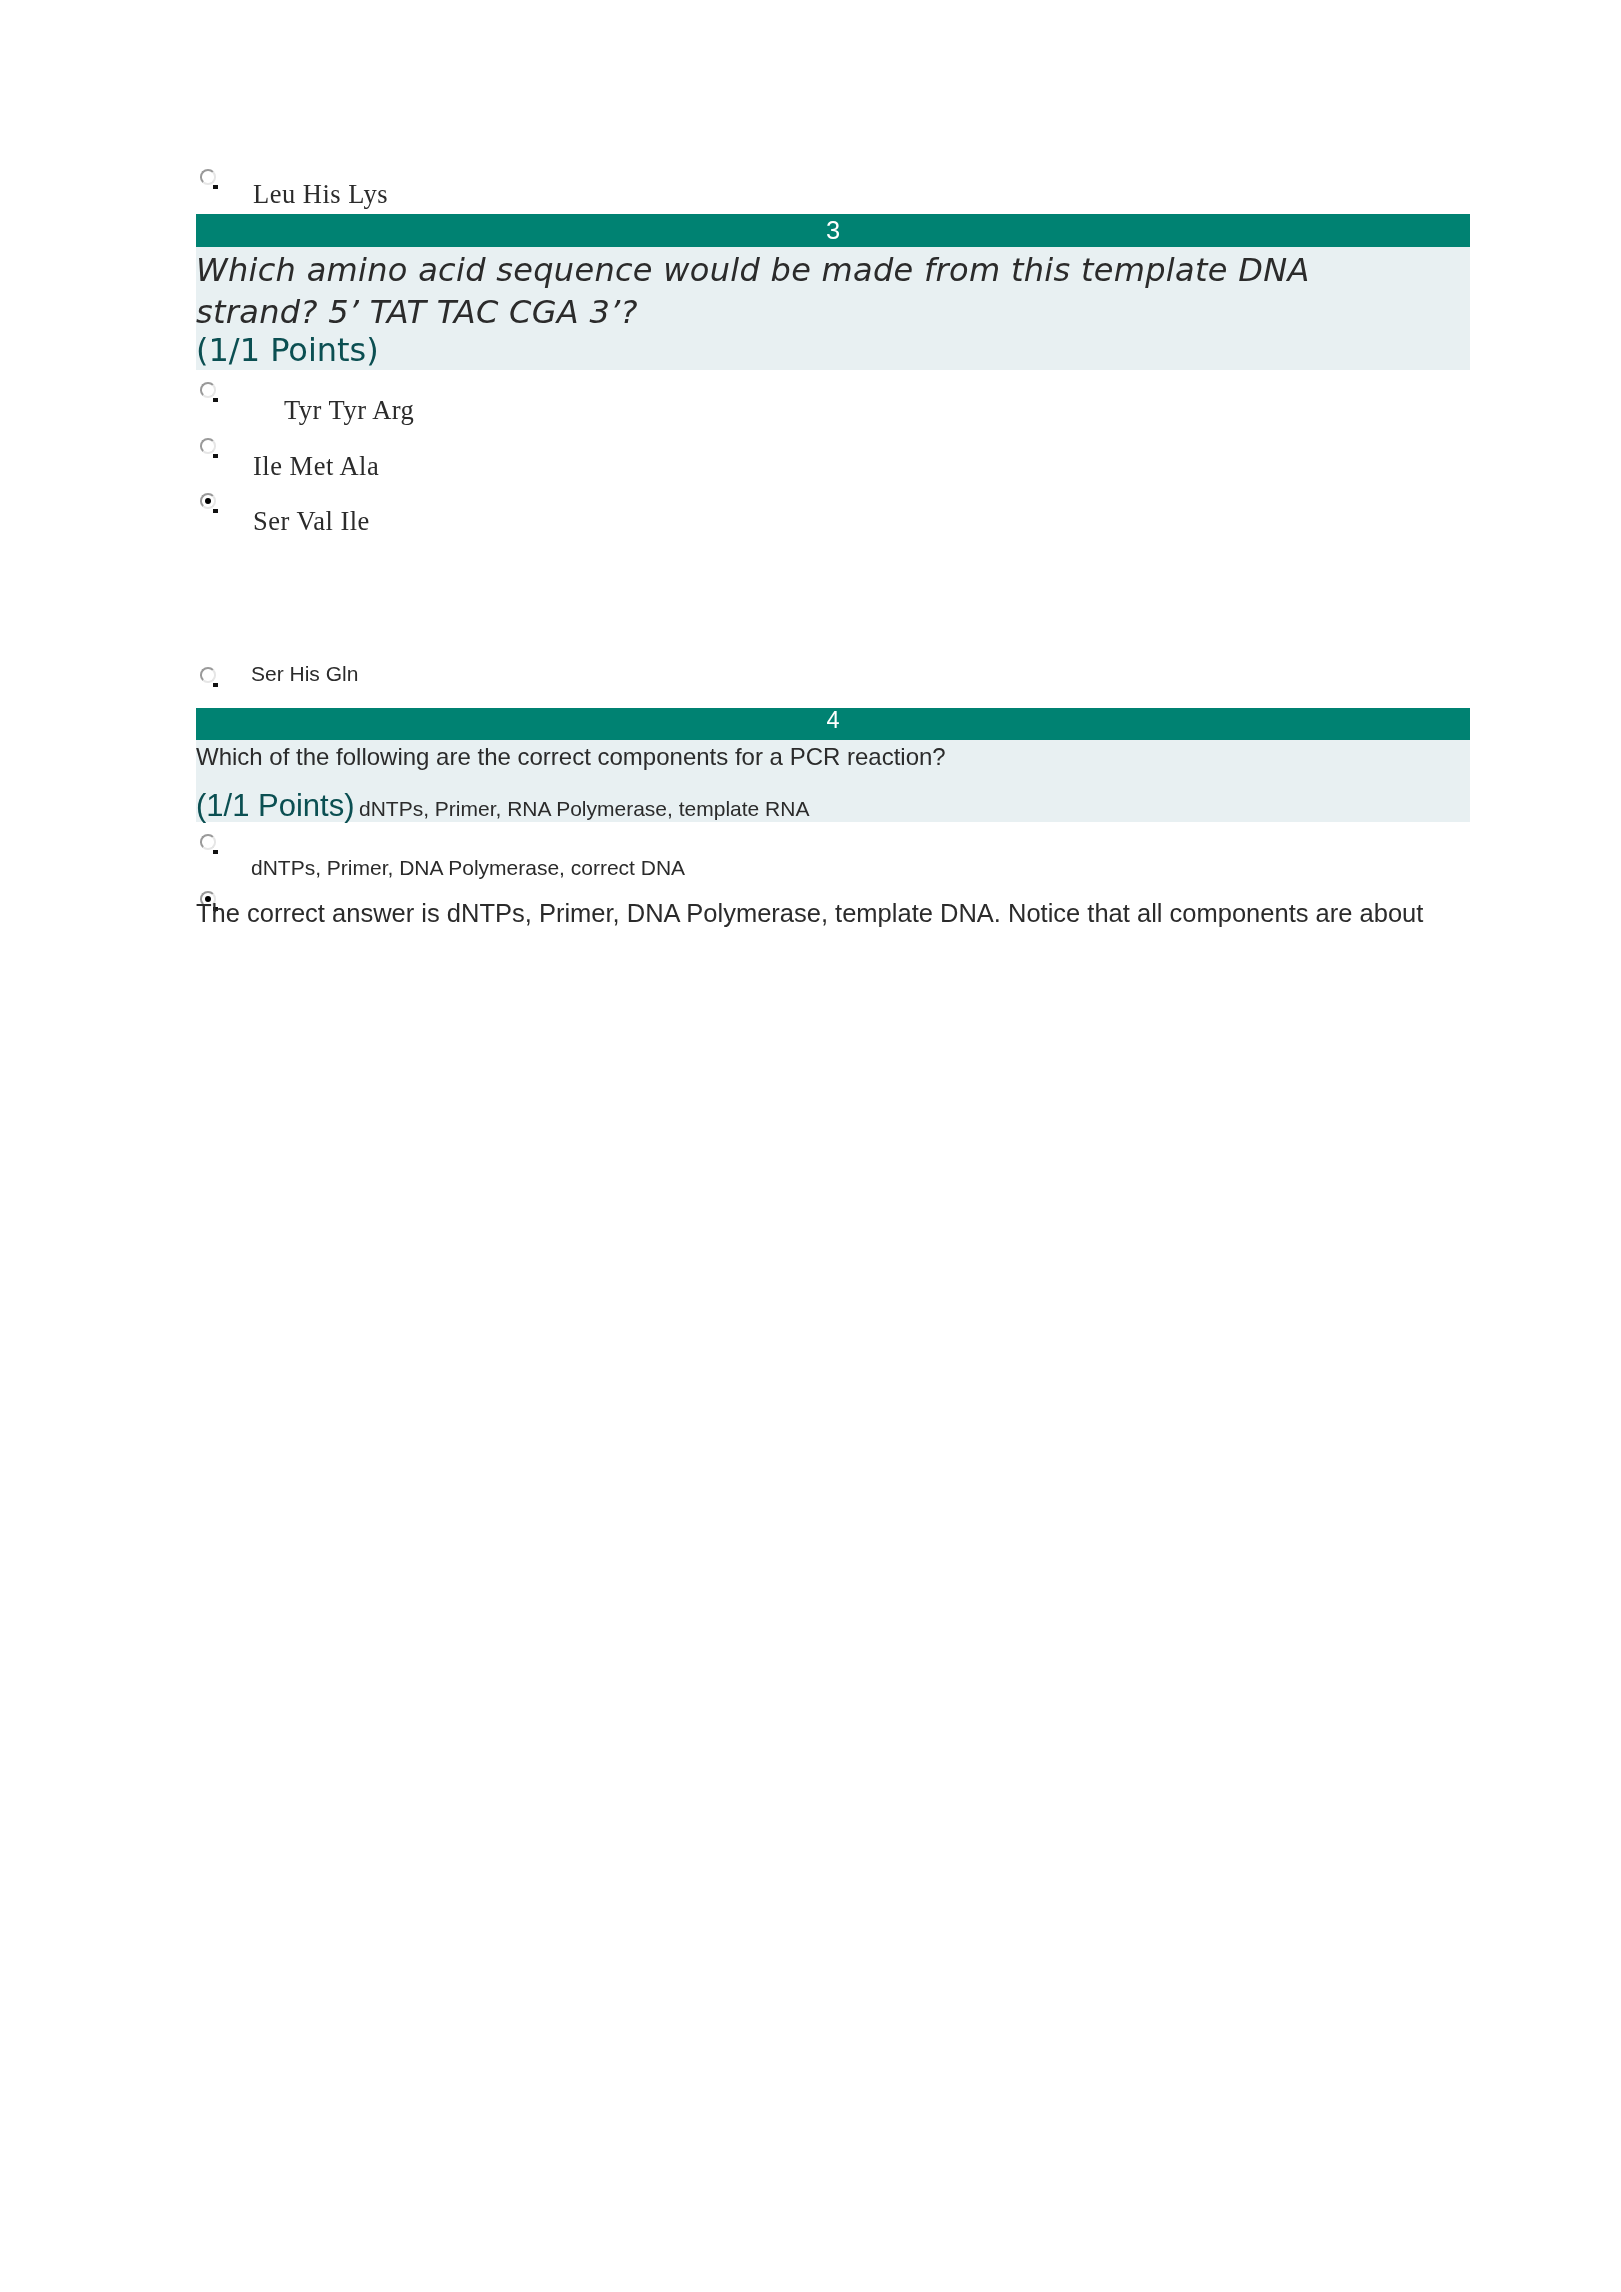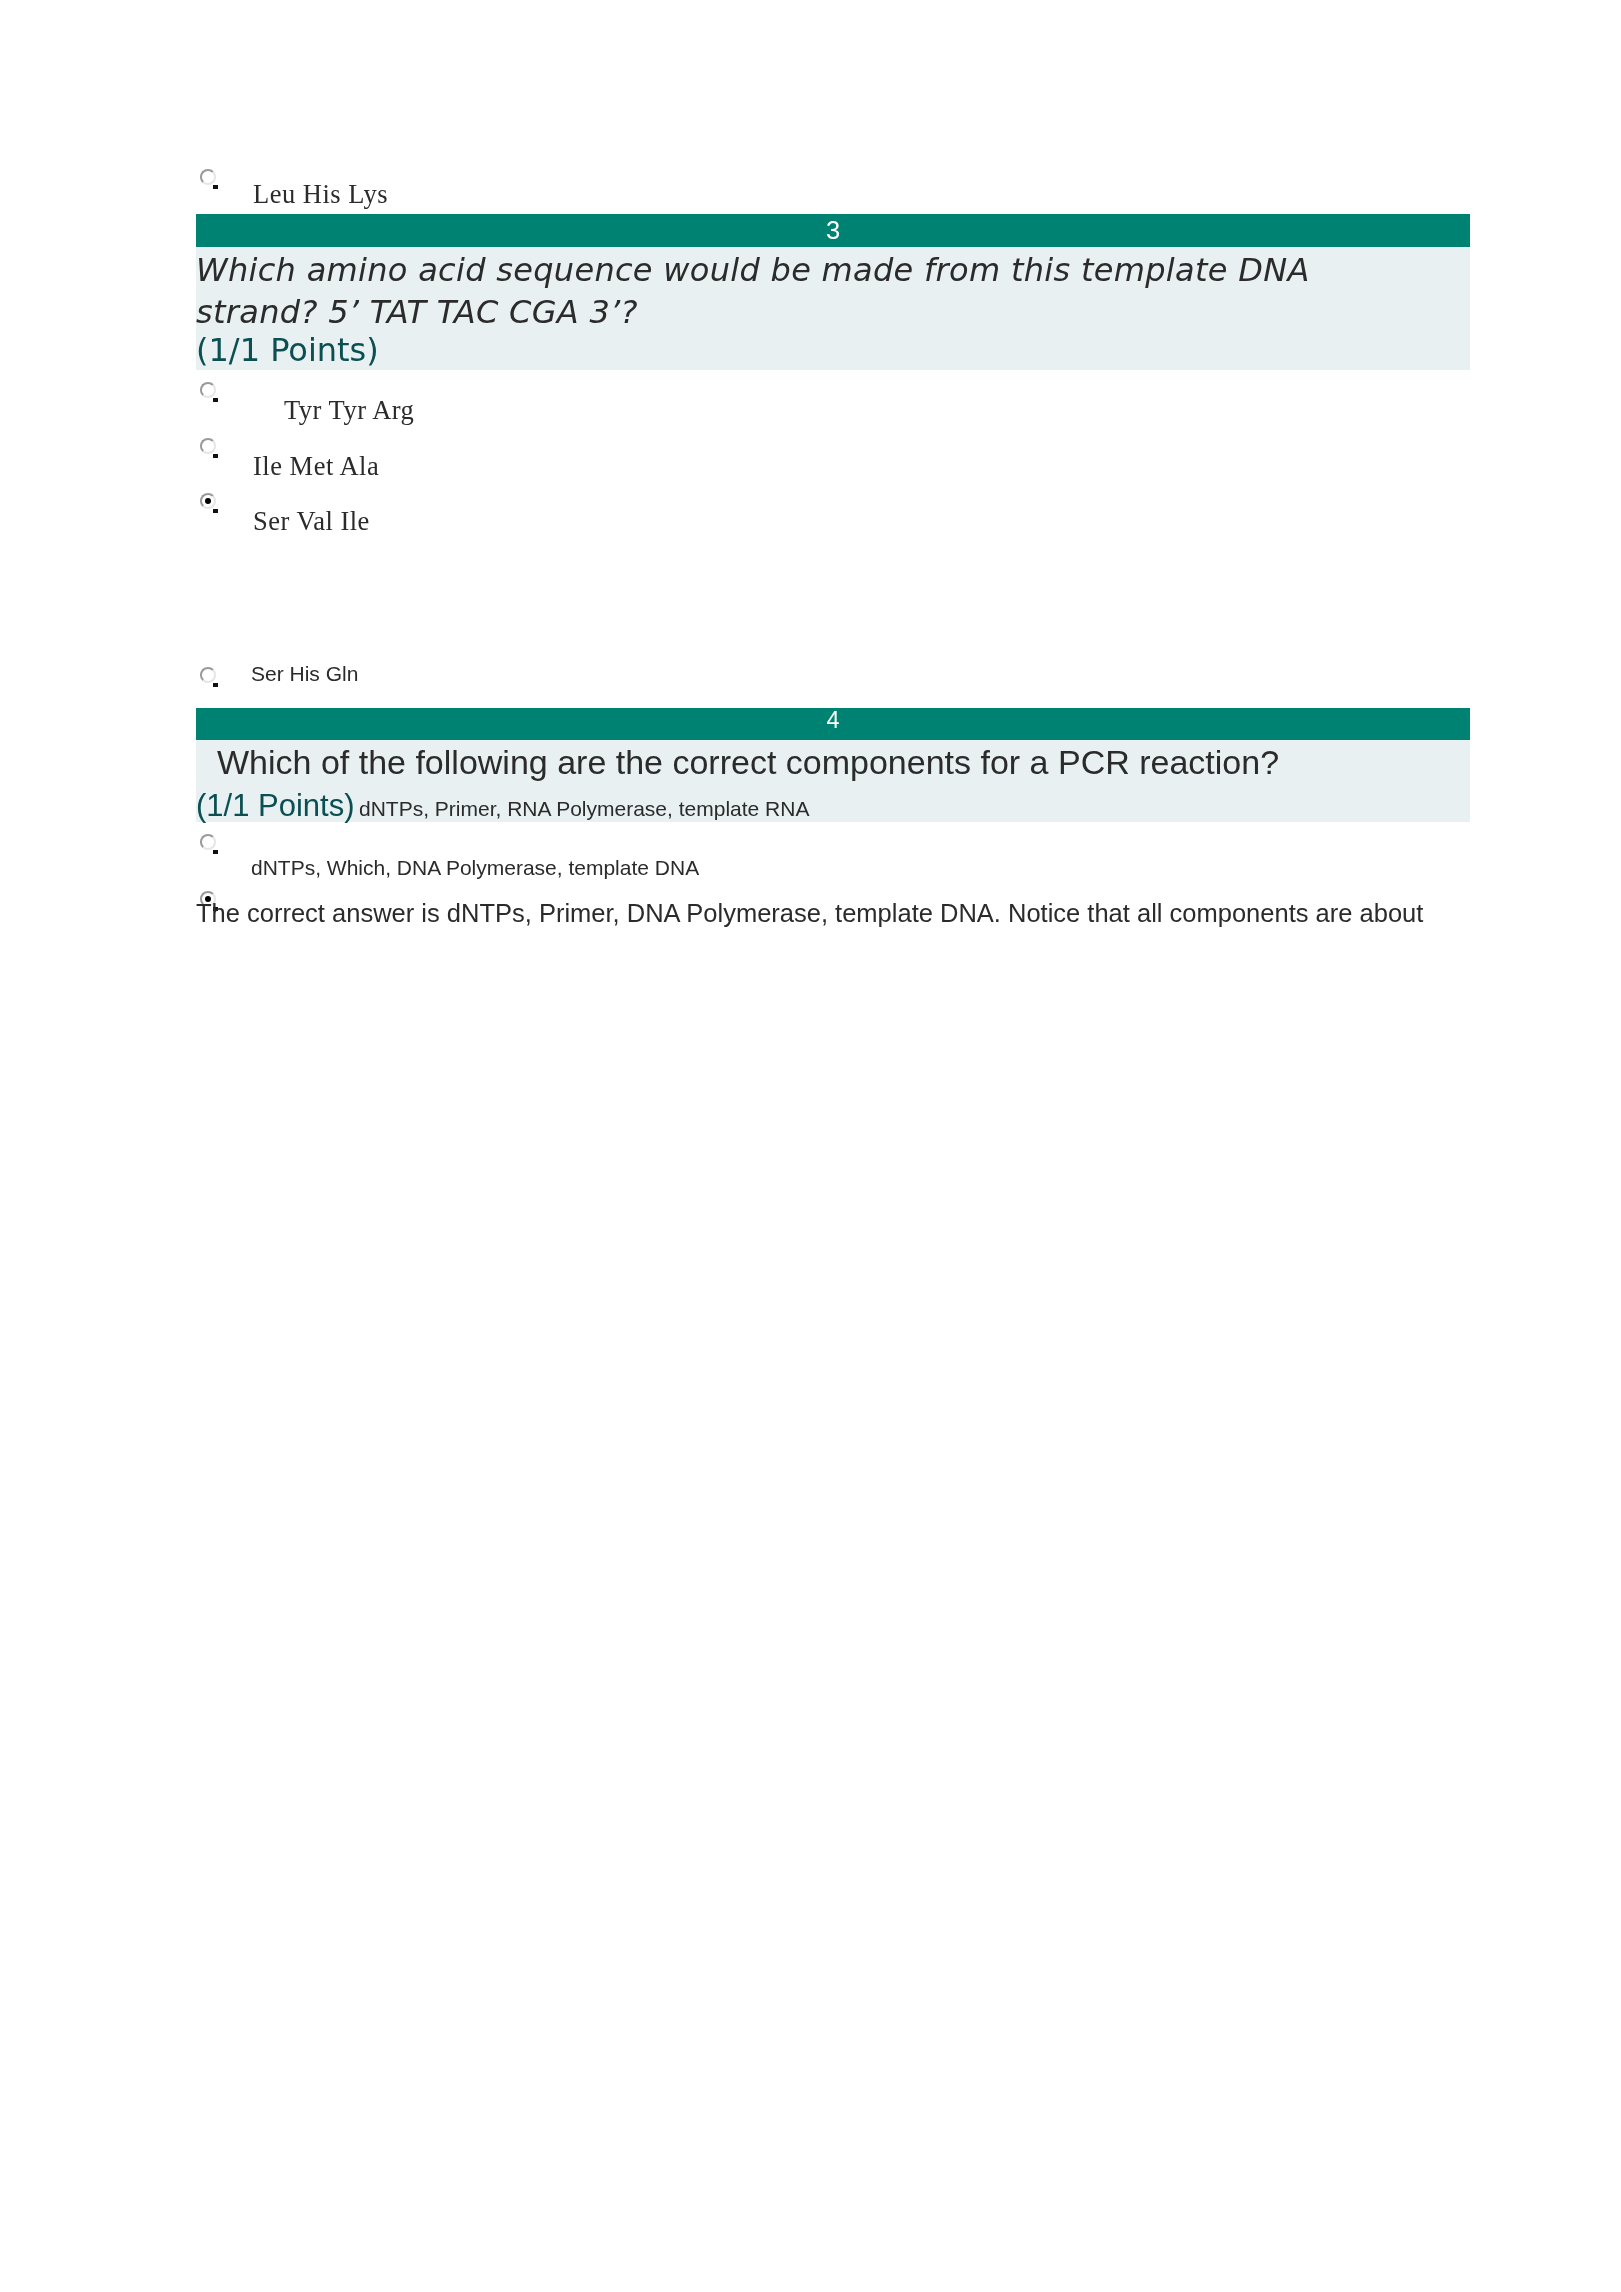--- a/index.html
+++ b/index.html
@@ -10,21 +10,21 @@
   .qbox { position: absolute; left: 196px; width: 1274px; background: #e8f0f2; }
   .radio { position: absolute; width: 15.7px; height: 15.7px; border-radius: 50%;
            border: 2px solid #9a9a9a; border-right-color: #e6e6e6; border-bottom-color: #e6e6e6; box-sizing: border-box; }
   .radio::after { content: ""; position: absolute; right: -3.9px; bottom: -5.9px; width: 4.9px; height: 3.9px; background: #111; }
   .radio.checked::before { content: ""; position: absolute; left: 2.9px; top: 2.9px; width: 5.9px; height: 5.9px; border-radius: 50%; background: #000; }
   .qtext-wide { font-family: "DejaVu Sans", sans-serif; font-size: 32px; line-height: 42px; color: #2b2b2b; letter-spacing: 0.3px; font-style: italic; }
   .points-wide { font-family: "DejaVu Sans", sans-serif; font-size: 32px; color: #0b4f52; }
   .opt-wide { font-family: Liberation Serif, serif; font-size: 26.5px; color: #2b2b2b; letter-spacing: 0.5px; }
   .narrow { font-family: "Liberation Sans", sans-serif; color: #2b2b2b; transform-origin: left top; }
   .explain { font-size: 25.5px; line-height: 38px; width: 1294px; }
-  .q4text { font-size: 34px; margin-left: 21px; }
+  .q4text { font-size: 24px; }
   .points-narrow { font-size: 31px; color: #0b4f52; }
   .opt-narrow { font-size: 21px; }
 </style>
 </head>
 <body>
 
 <div>
   <span class="radio" style="left:200px; top:169px;"></span>
   <span class="abs opt-wide" style="left:253px; top:179px;">Leu His Lys</span>
 </div>
@@ -68,21 +68,21 @@
   <div class="abs narrow q4text" style="left:196px; top:743px;">Which of the following are the correct components for a PCR reaction?</div>
   <div class="abs" style="left:196px; top:788px; white-space:nowrap;">
     <span class="narrow points-narrow">(1/1 Points)</span>
     <span class="narrow opt-narrow">dNTPs, Primer, RNA Polymerase, template RNA</span>
   </div>
 
   <div>
     <span class="radio" style="left:200px; top:834px;"></span>
   </div>
   <div>
-    <span class="abs narrow opt-narrow" style="left:251px; top:856px;">dNTPs, Which, DNA Polymerase, template DNA</span>
+    <span class="abs narrow opt-narrow" style="left:251px; top:856px;">dNTPs, Primer, DNA Polymerase, correct DNA</span>
     <span class="radio checked" style="left:200px; top:891px;"></span>
   </div>
 
   <div class="abs narrow explain" style="left:196px; top:894px;">
     <div>The correct answer is dNTPs, Primer, DNA Polymerase, template DNA. Notice that all components are about</div>
   </div>
 </section>
 
 
 </body></html>

